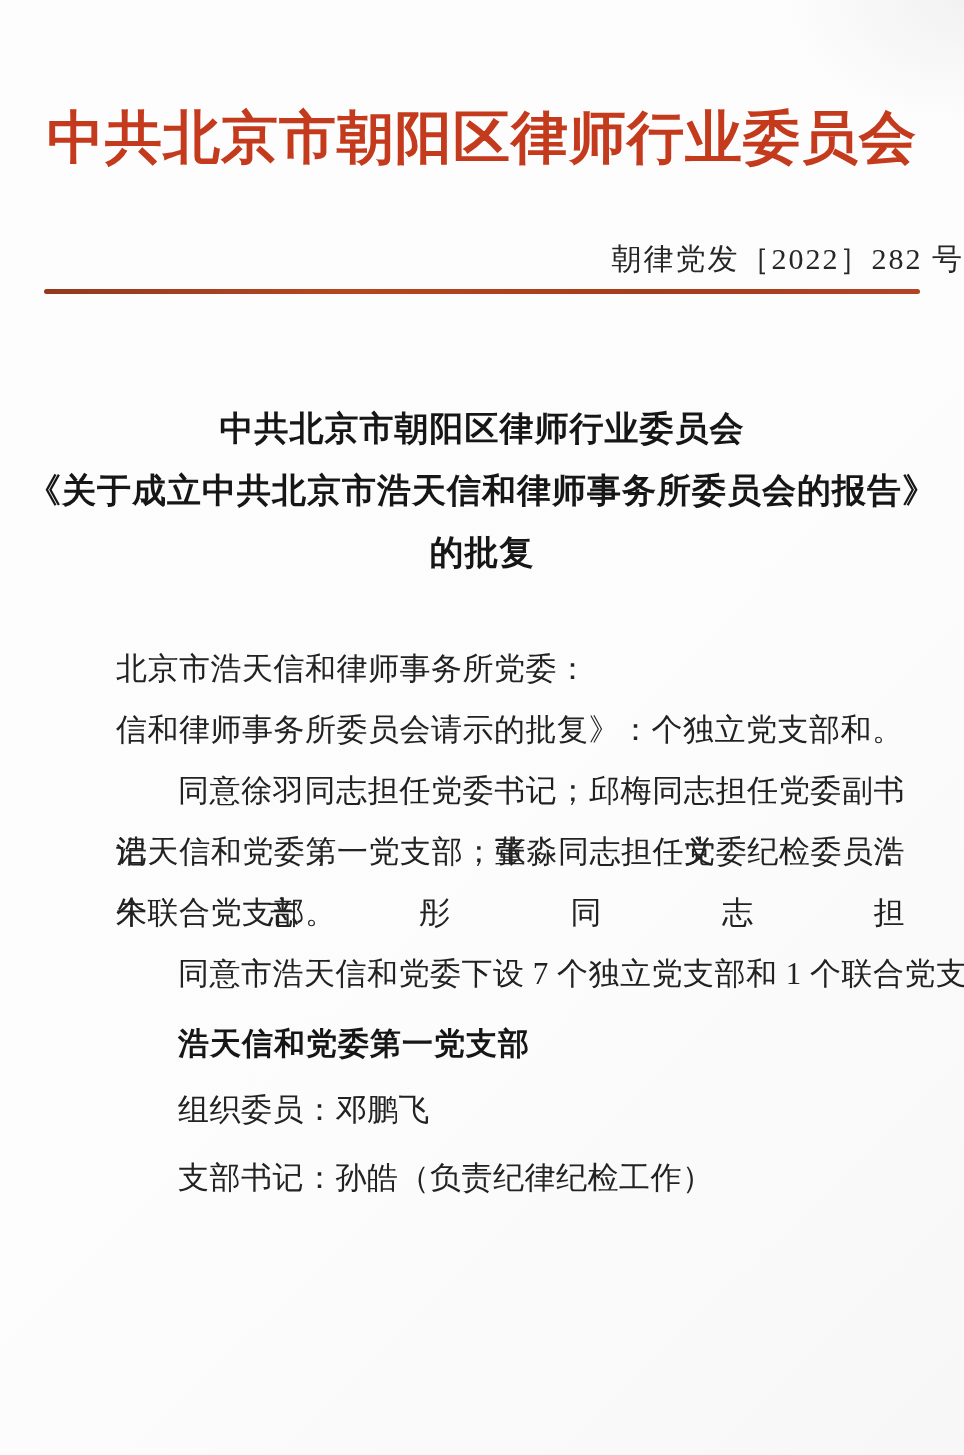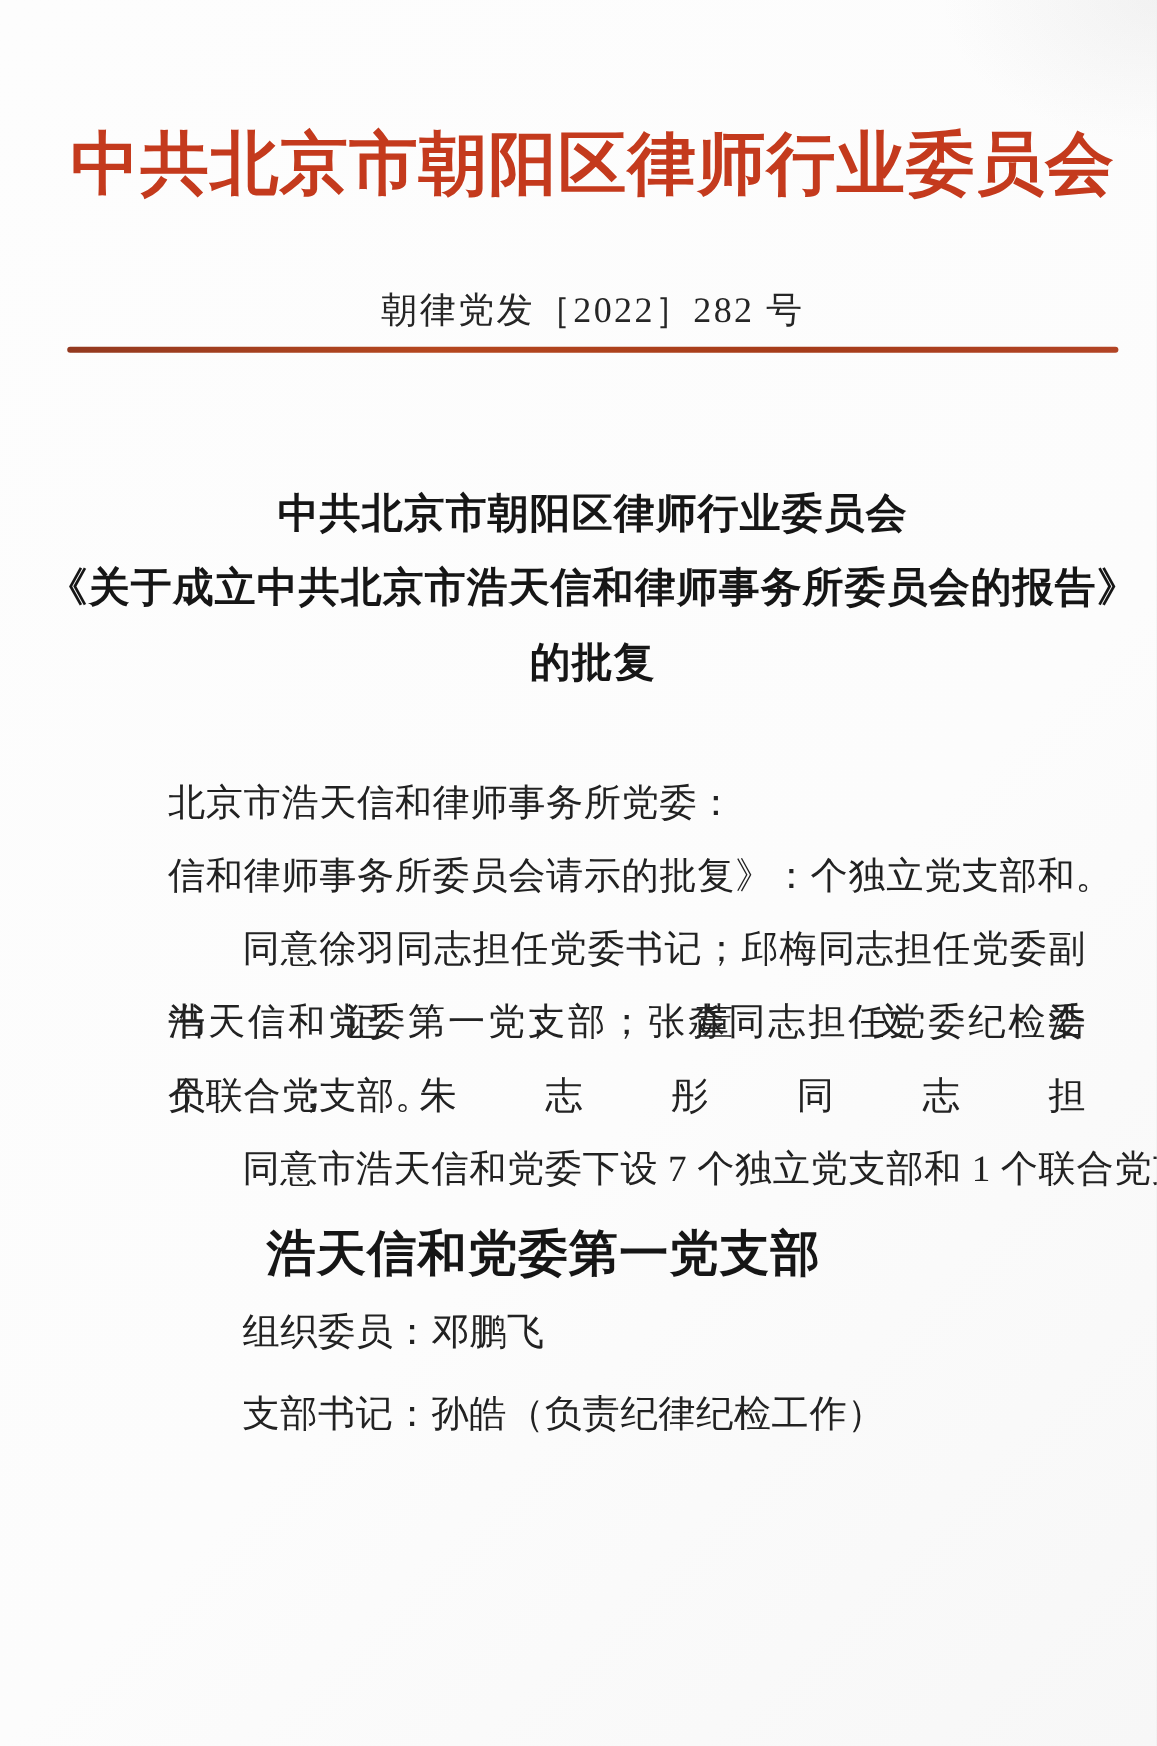--- a/index.html
+++ b/index.html
@@ -10,36 +10,35 @@
   .sheet {
     position: relative;
     width: 964px;
     height: 1455px;
     margin: 0 auto;
     background: linear-gradient(135deg, #fdfdfd 0%, #fcfcfc 60%, #f7f7f7 100%);
     font-family: "Liberation Serif", "DejaVu Serif", serif;
     color: #1f1f1f;
     overflow: hidden;
     box-sizing: border-box;
-    padding-left: 24px;
   }
   .red-header-title {
     margin: 0;
     padding-top: 104px;
     text-align: center;
     font-size: 57px;
     line-height: 1.2;
     font-weight: 700;
     color: #c43a1d;
     letter-spacing: 1px;
     white-space: nowrap;
   }
   .doc-number {
     margin-top: 70px;
-    text-align: center;
+    text-align: right;
     font-size: 30px;
     line-height: 1.1;
     color: #262626;
     letter-spacing: 2px;
   }
   .red-rule {
     margin: 14px auto 0 auto;
     width: 876px;
     height: 5px;
     border-radius: 3px;
@@ -71,21 +70,21 @@
   }
   .body-line.indent { text-indent: 2em; }
   .body-line.fill {
     white-space: normal;
     text-align: justify;
     text-align-last: justify;
   }
   .section-heading {
     margin-top: 8px;
     padding-left: 2em;
-    font-size: 41px;
+    font-size: 31px;
     line-height: 64px;
     height: 64px;
     font-weight: 700;
     color: #161616;
     letter-spacing: 1px;
   }
   .roster-line {
     padding-left: 2em;
     font-size: 31px;
     line-height: 68px;

